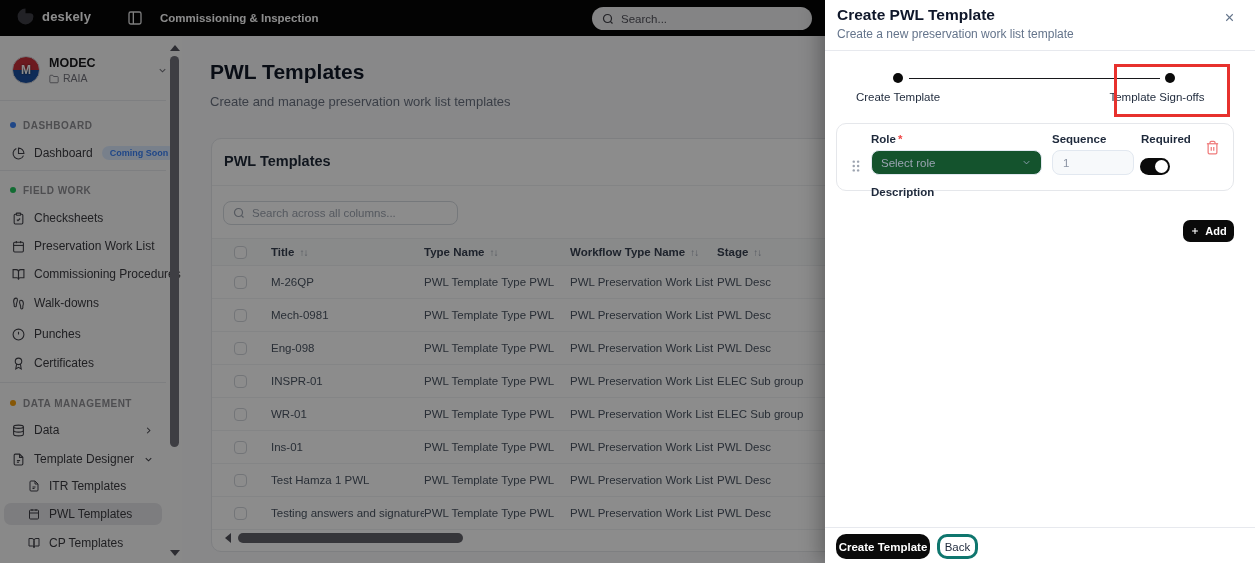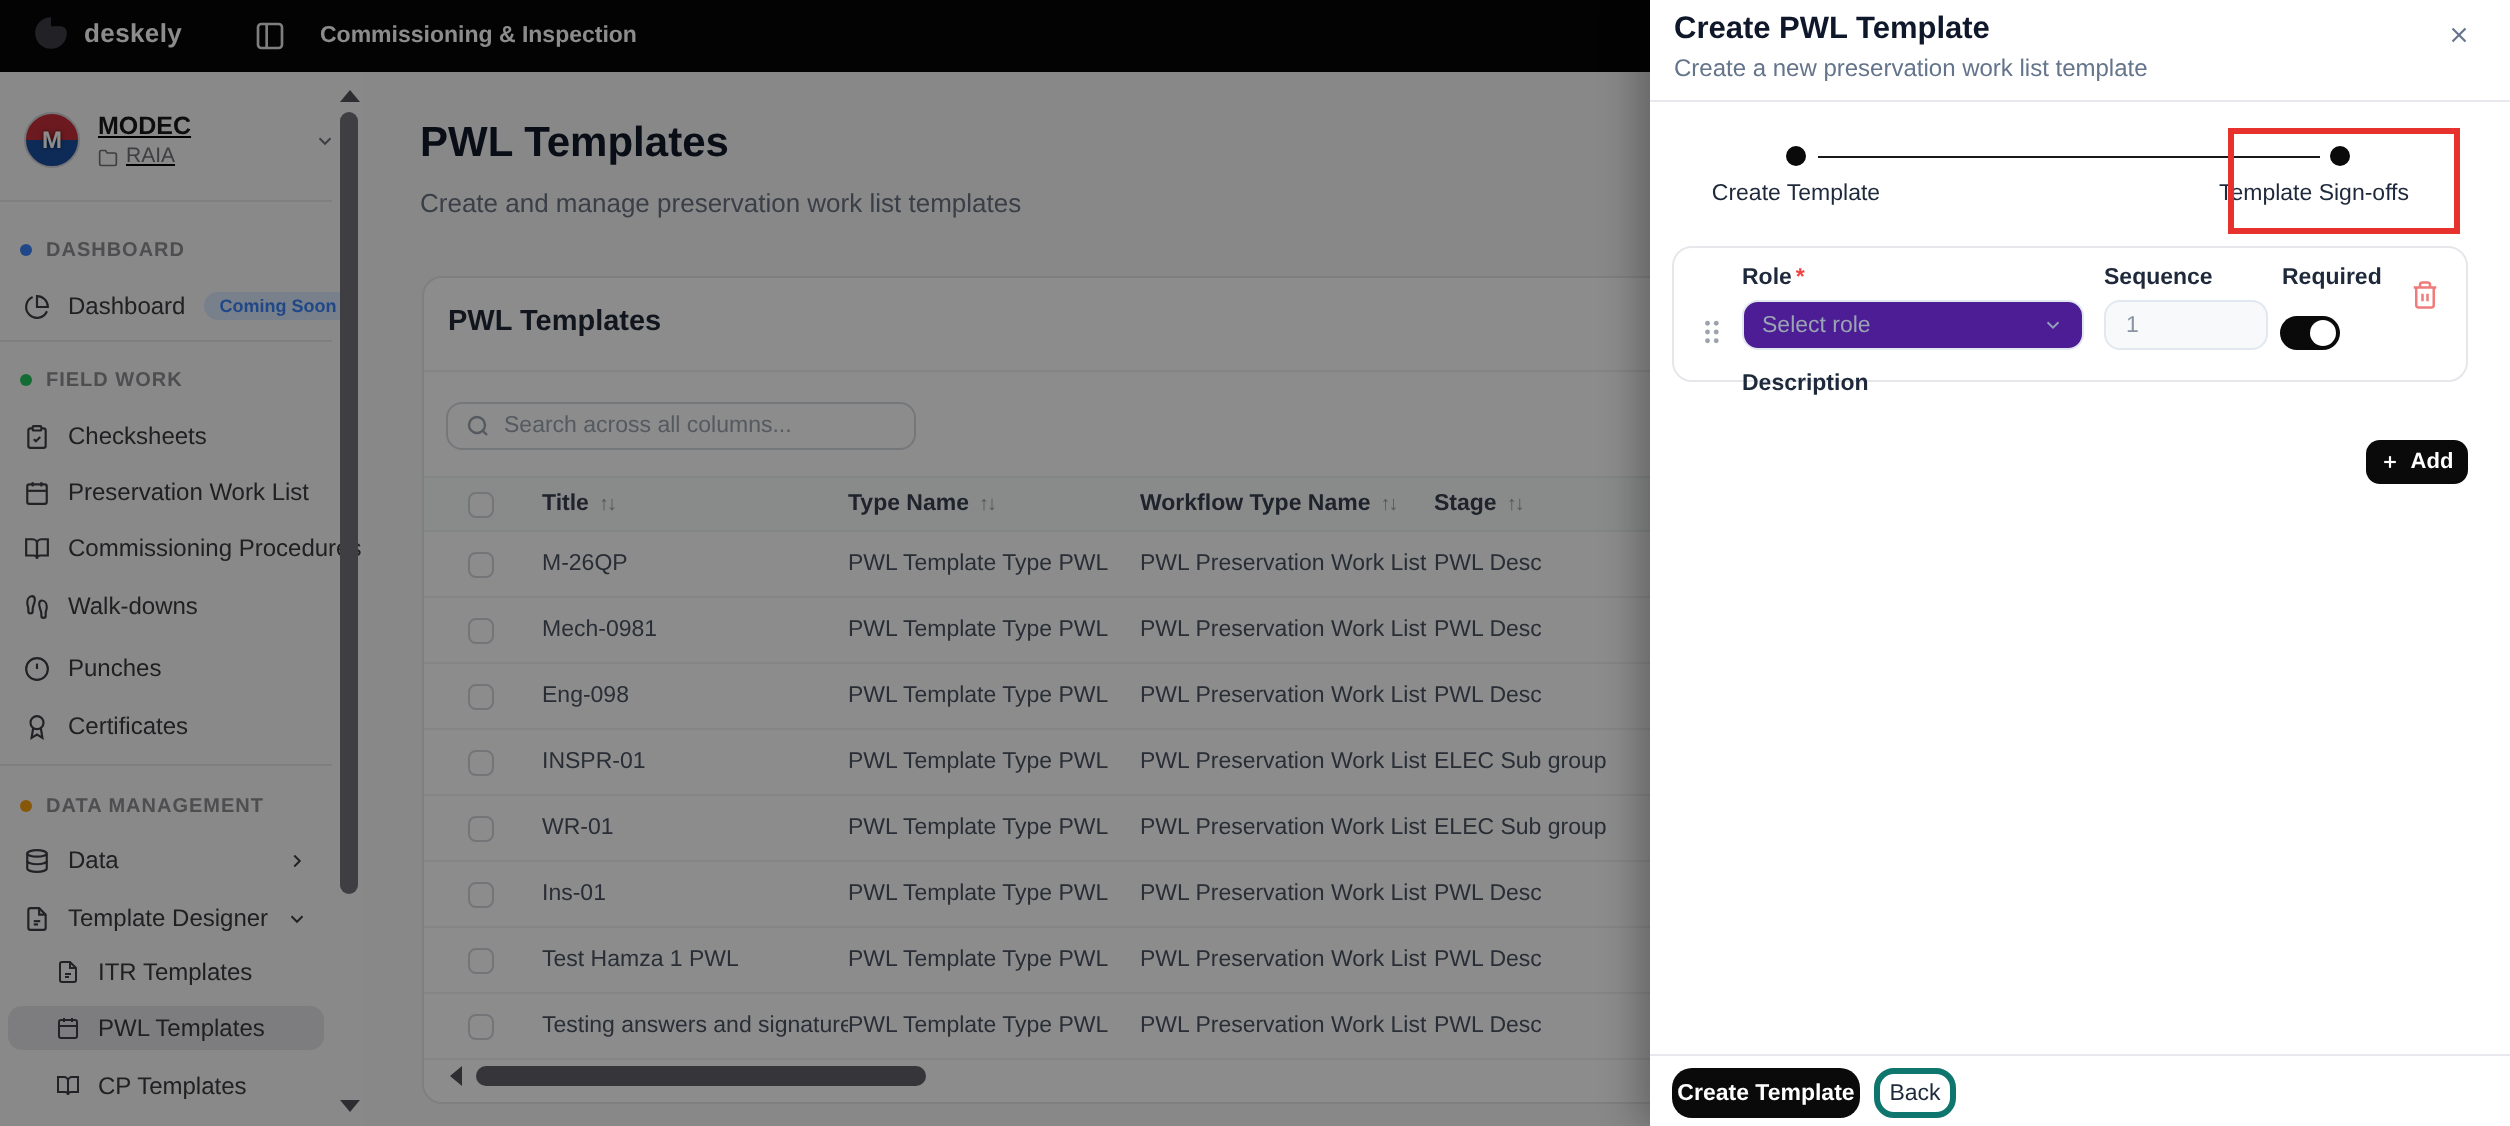--- a/index.html
+++ b/index.html
@@ -21,21 +21,21 @@
   .top-search input::placeholder { color:#52525b; }
 
   
   .sidebar { position:absolute; left:0; top:36px; width:182px; height:527px; background:#fafafa; z-index:5; }
   .org { position:absolute; left:12px; top:16px; width:158px; height:36px; display:flex; align-items:center; gap:9px; }
   .org-avatar { width:28px; height:28px; border-radius:50%; flex:0 0 auto;
                 background:linear-gradient(#c5303a 0 50%, #1b4f9e 50% 100%);
                 display:flex; align-items:center; justify-content:center;
                 color:#fff; font-size:12px; font-weight:700; text-shadow:0 0 2px rgba(0,0,0,.7);
                 border:1px solid #d4d4d8; }
-  .org-texts { flex:1; line-height:1.15;text-decoration:underline; }
+  .org-texts { flex:1; line-height:1.15; }
   .org-name { font-size:12.5px; font-weight:700; color:#18181b; }
   .org-ws { display:flex; align-items:flex-end; gap:4px; color:#71717a; font-size:10.5px; margin-top:2px; }
   .org-chevron { color:#71717a; margin-right:2px; }
 
   .side-divider { position:absolute; left:0; width:166px; height:1px; background:#e5e7eb; }
   .sec-label { position:absolute; left:10px; height:12px; display:flex; align-items:center; gap:7px;
                font-size:10px; font-weight:700; letter-spacing:.5px; color:#8e8e93; }
   .sec-dot { width:6px; height:6px; border-radius:50%; flex:0 0 auto; }
   .side-item { position:absolute; left:4px; width:158px; height:22px; display:flex; align-items:center; gap:9px;
                padding-left:8px; border-radius:7px; color:#3b3b40; font-size:12px; }
@@ -98,21 +98,21 @@
   .step-dot { position:absolute; top:73px; width:10px; height:10px; border-radius:50%; background:#0a0a0a; }
   .step-line { position:absolute; left:84px; top:77.5px; width:251px; height:1.5px; background:#18181b; }
   .step-label { position:absolute; top:91px; font-size:11.5px; color:#1e293b; text-align:center; width:130px; }
   .annotation { position:absolute; left:289px; top:64px; width:116px; height:53px; border:3px solid #e7312d; z-index:5; }
 
   .form-card { position:absolute; left:11px; top:123px; width:398px; height:68px; border:1px solid #e5e7eb; border-radius:10px; }
   .grip { position:absolute; left:14px; top:35px; color:#9ca3af; }
   .f-label { position:absolute; font-size:11.5px; font-weight:700; color:#1e293b; white-space:nowrap; }
   .req-star { color:#ef4444; margin-left:2px; }
   .role-select { position:absolute; left:34px; top:26px; width:171px; height:25px; border:1px solid #e2e8f0;
-                 border-radius:8px; display:flex; align-items:center; padding:0 9px; background:#4c1d95; }
+                 border-radius:8px; display:flex; align-items:center; padding:0 9px; background:#14532d; }
   .role-select .ph { font-size:11.5px; color:#9aa4b2; flex:1; }
   .role-select svg { color:#94a3b8; }
   .seq-input { position:absolute; left:215px; top:26px; width:82px; height:25px; border:1px solid #e2e8f0;
                border-radius:8px; background:#f7f9fb; font-size:11.5px; color:#8a93a3; padding:0 10px; outline:0;
                font-family:"Liberation Sans",sans-serif; }
   .toggle { position:absolute; left:303px; top:34px; width:30px; height:17px; background:#0a0a0a; border-radius:9px; cursor:pointer; }
   .toggle .knob { position:absolute; right:2px; top:2px; width:13px; height:13px; background:#fff; border-radius:50%; }
   .trash { position:absolute; left:368px; top:16px; width:15px; height:15px; color:#ef7b7b; cursor:pointer; }
 
   .btn { display:flex; align-items:center; justify-content:center; gap:5px; cursor:pointer;
@@ -138,20 +138,27 @@
     </span>
     <span class="brand-name">deskely</span>
   </div>
   <span class="panel-toggle">
     <svg width="16" height="16" viewBox="0 0 24 24" fill="none" stroke="currentColor" stroke-width="2">
         <rect x="3" y="3" width="18" height="18" rx="2.5"></rect>
         <line x1="9.5" y1="3" x2="9.5" y2="21"></line>
       </svg>
   </span>
   <span class="module-title">Commissioning &amp; Inspection</span>
+  <div class="top-search">
+    <svg width="12" height="12" viewBox="0 0 24 24" fill="none" stroke="currentColor" stroke-width="2.4">
+        <circle cx="11" cy="11" r="8"></circle>
+        <line x1="21" y1="21" x2="16.6" y2="16.6"></line>
+      </svg>
+    <input placeholder="Search..." style="">
+  </div>
 </div>
 
 <div class="sidebar">
 
   <div class="org">
     <div class="org-avatar">M</div>
     <div class="org-texts">
       <div class="org-name">MODEC</div>
       <div class="org-ws">
         <svg width="10" height="10" viewBox="0 0 24 24" fill="none" stroke="currentColor" stroke-width="2">

